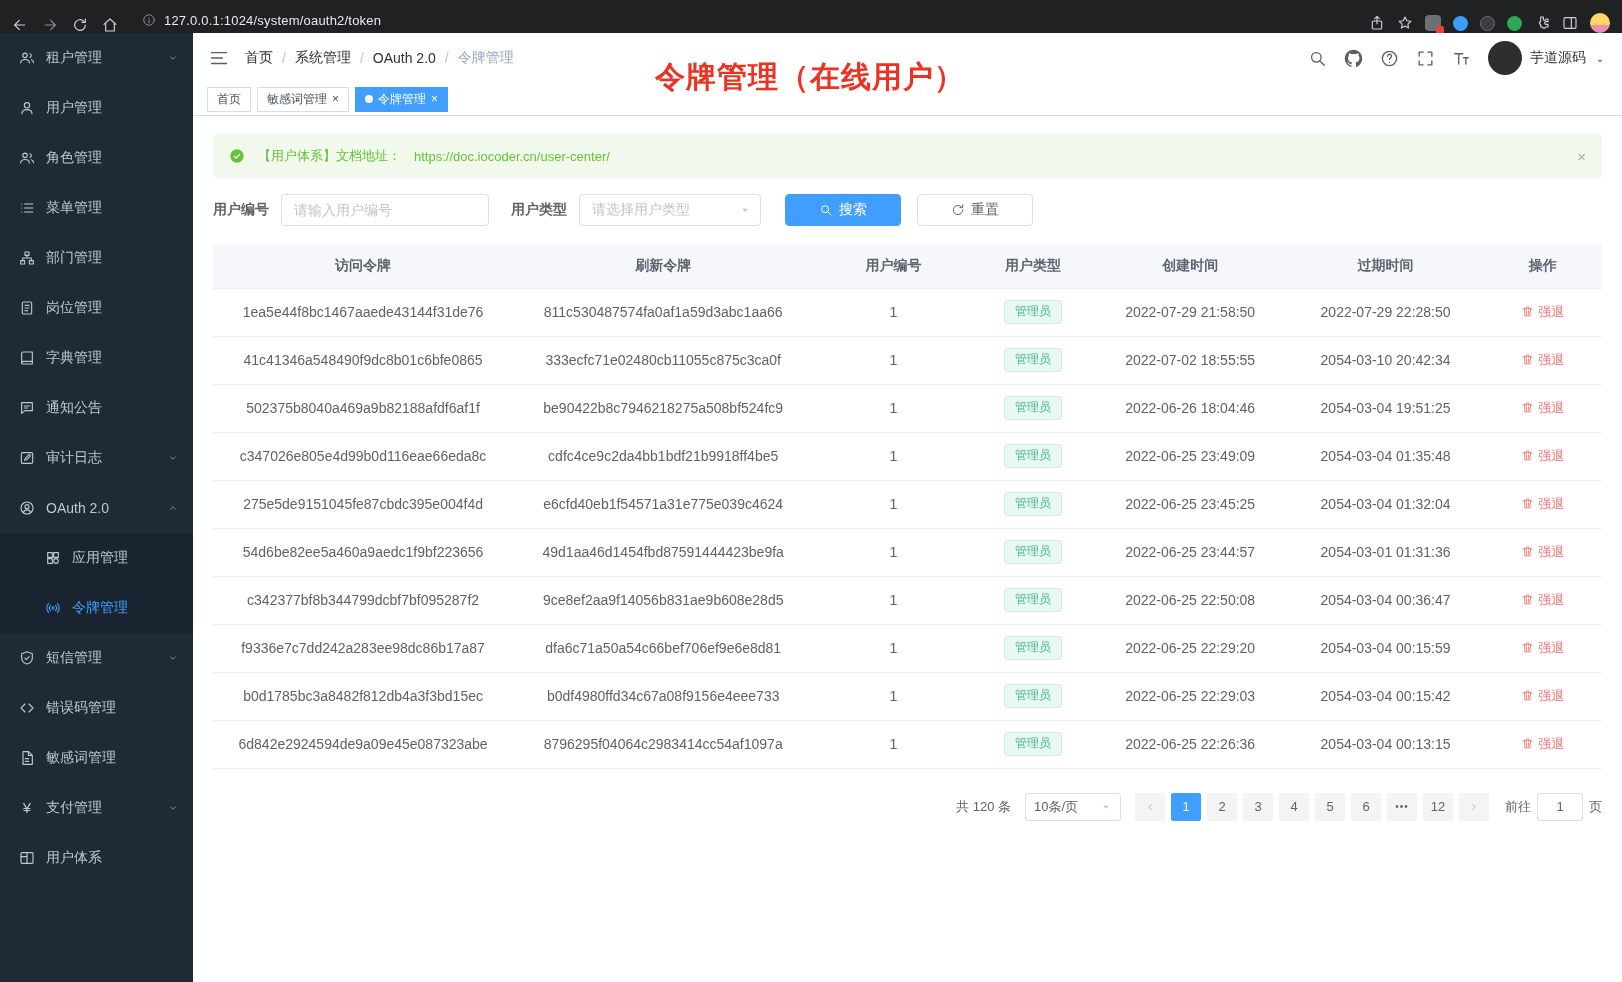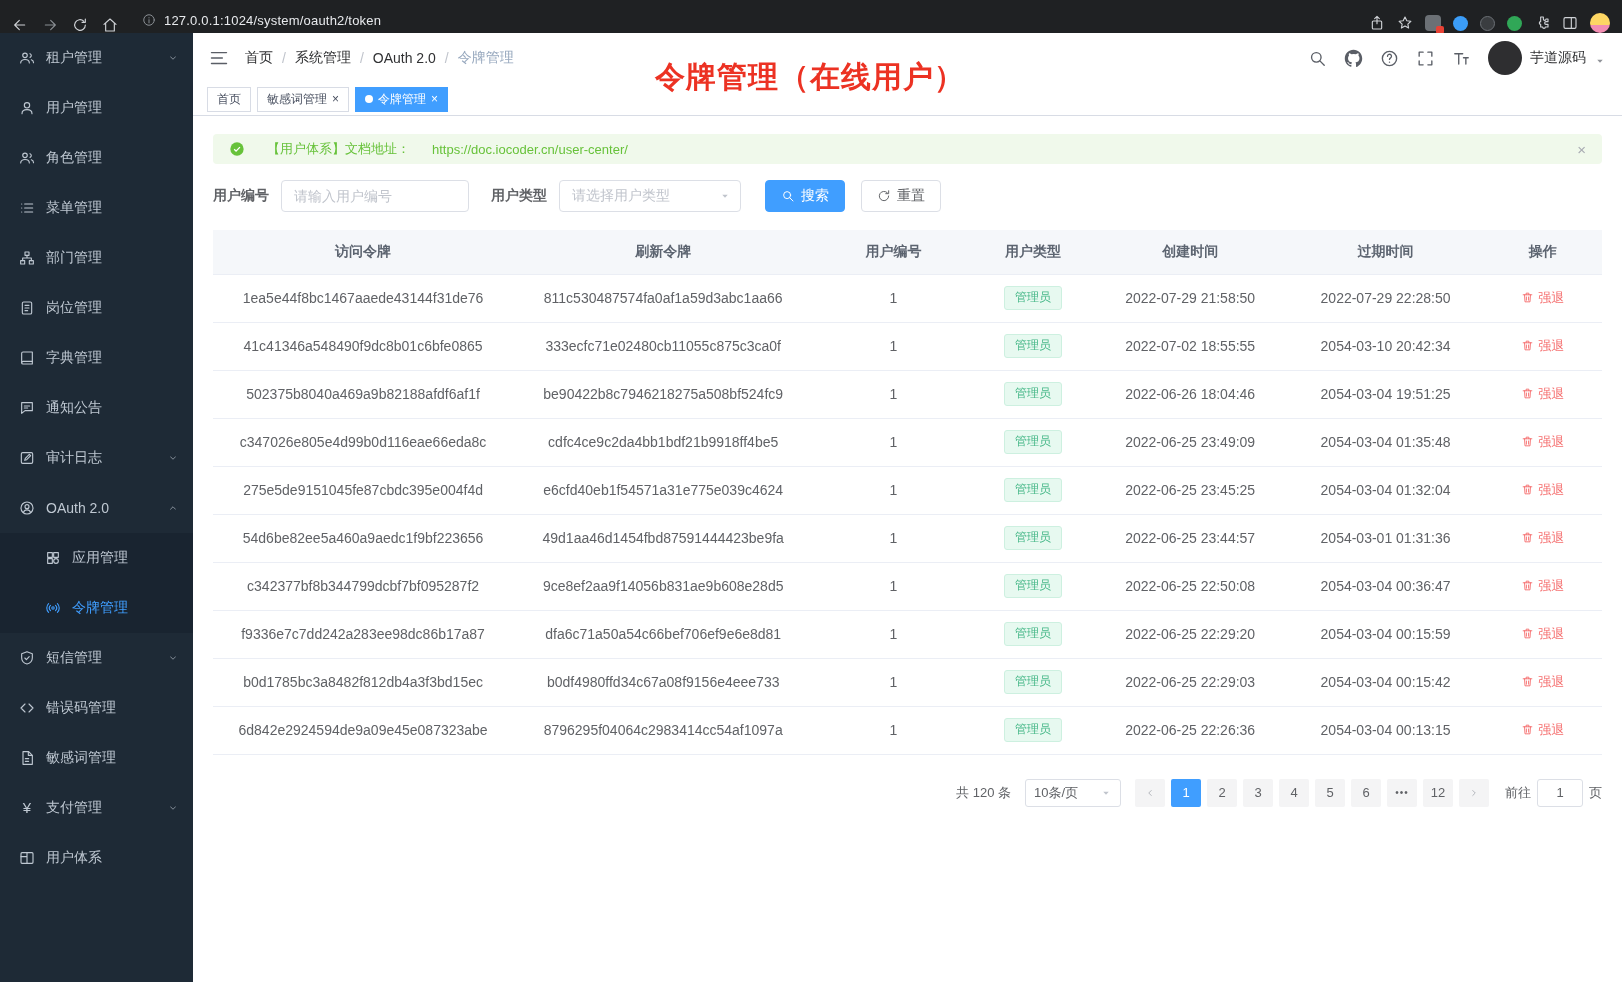--- a/index.html
+++ b/index.html
@@ -62,34 +62,34 @@
 
   .tags { height:33px; flex:0 0 33px; display:flex; align-items:center; gap:6px; padding:0 14px; border-bottom:1px solid #d8dce5; box-shadow:0 1px 3px rgba(0,21,41,.08); background:#fff; }
   .tag { height:25px; display:inline-flex; align-items:center; gap:5px; padding:0 9px; border:1px solid #d8dce5; background:#fff; color:#495060; font-size:12px; cursor:pointer; }
   .tag .x { font-size:12px; line-height:1; }
   .tag.active { background:#409eff; border-color:#409eff; color:#fff; }
   .tag .dot { width:8px; height:8px; border-radius:50%; background:#fff; }
 
   .content { flex:1; padding:18px 20px 0 20px; background:#fff; }
 
   
-  .alert { height:30px; border-radius:4px; background:#f0f9eb; display:flex; align-items:center; gap:22px; padding:0 16px; }
+  .alert { height:44px; border-radius:4px; background:#f0f9eb; display:flex; align-items:center; gap:13px; padding:0 16px; }
   .alert-ic { width:16px; height:16px; }
   .alert-text { color:#67c23a; font-size:13px; }
   .alert-link { color:#67c23a; font-size:13px; text-decoration:none; cursor:pointer; }
   .alert-x { margin-left:auto; color:#a8abb2; font-size:15px; cursor:pointer; line-height:1; }
 
   
   .filter { display:flex; align-items:center; margin-top:16px; gap:12px; }
   .f-label { font-size:14px; font-weight:bold; color:#606266; }
-  .f-input { width:188px; height:32px; border:1px solid #dcdfe6; border-radius:4px; padding:0 12px; font-size:14px; color:#606266; outline:none; font-family:inherit; }
+  .f-input { width:208px; height:32px; border:1px solid #dcdfe6; border-radius:4px; padding:0 12px; font-size:14px; color:#606266; outline:none; font-family:inherit; }
   .f-input::placeholder { color:#c0c4cc; }
   .f-select { width:182px; height:32px; border:1px solid #dcdfe6; border-radius:4px; padding:0 9px 0 12px; display:flex; align-items:center; justify-content:space-between; font-size:14px; color:#c0c4cc; cursor:pointer; }
   .f-select .caret { margin-top:0; color:#c0c4cc; }
-  .btn { height:32px; border-radius:4px; display:inline-flex; align-items:center; gap:6px; padding:0 15px; font-size:14px; cursor:pointer; border:1px solid transparent; font-family:inherit; }
+  .btn { height:32px; border-radius:4px; display:inline-flex; align-items:center; gap:6px; padding:0 33px; font-size:14px; cursor:pointer; border:1px solid transparent; font-family:inherit; }
   .btn .bic { width:14px; height:14px; }
   .btn-primary { background:#409eff; border-color:#409eff; color:#fff; margin-left:12px; }
   .btn-plain { background:#fff; border-color:#dcdfe6; color:#606266; margin-left:4px; }
 
   
   table.grid { width:100%; border-collapse:collapse; table-layout:fixed; margin-top:18px; }
   .grid th { height:44px; background:#f5f7fa; color:#5c6470; font-size:14px; font-weight:bold; text-align:center; border-bottom:1px solid #ebeef5; }
   .grid td { height:48px; text-align:center; font-size:14px; color:#606266; border-bottom:1px solid #ebeef5; white-space:nowrap; overflow:hidden; }
   .badge { display:inline-block; padding:3px 10px; font-size:12px; color:#45b787; background:#e7f9f0; border:1px solid #cdf0e0; border-radius:3px; line-height:1.3; }
   .kick { color:#f56c6c; font-size:13px; display:inline-flex; align-items:center; gap:4px; cursor:pointer; }

